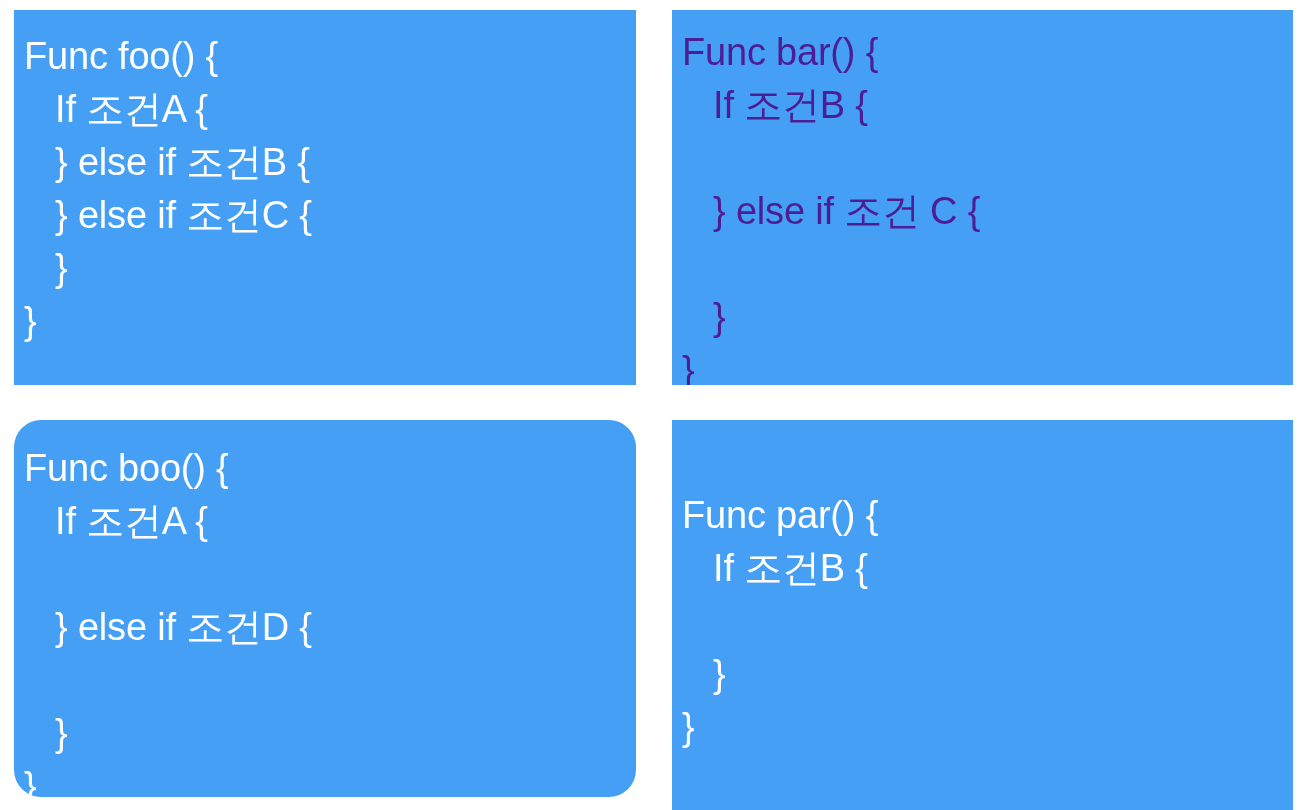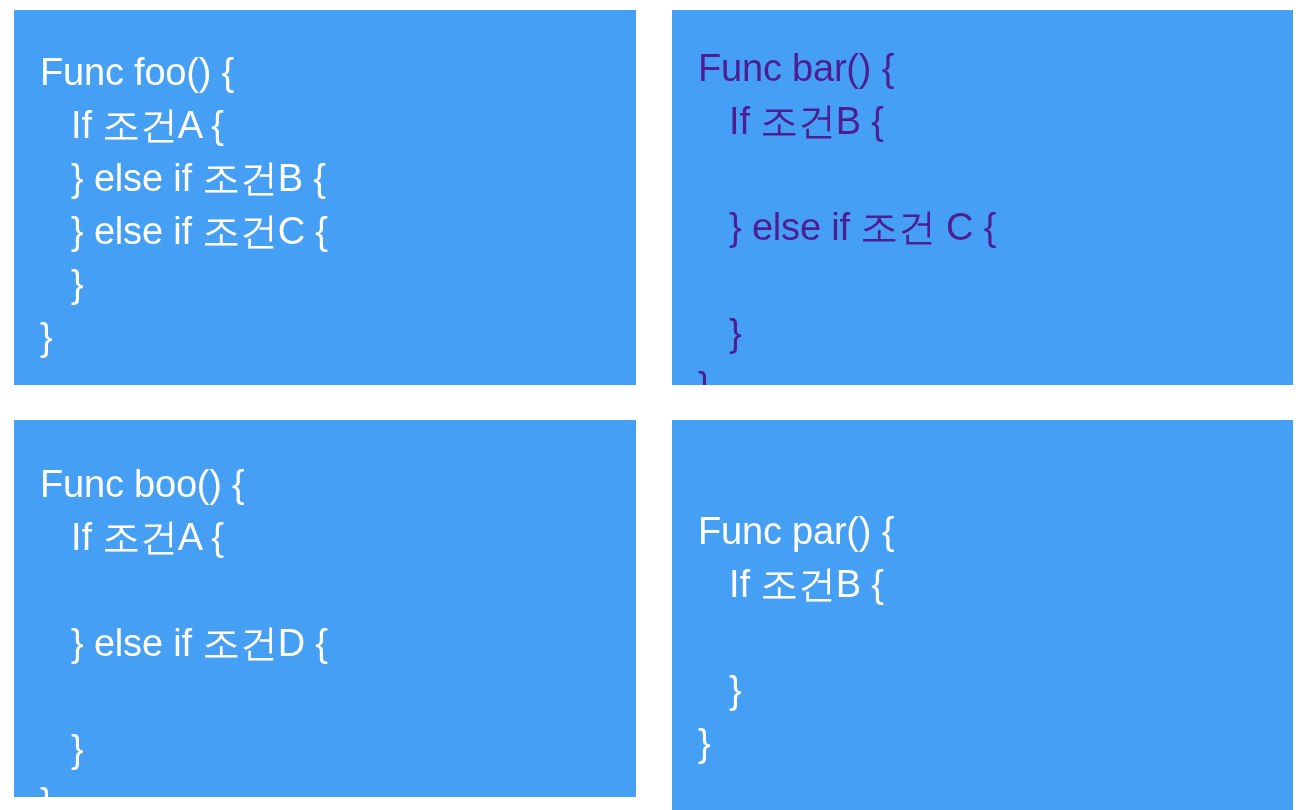--- a/index.html
+++ b/index.html
@@ -28,21 +28,21 @@
     padding: 0;
   }
 
   
   .panel-foo { left: 14px;  top: 10px;  width: 622px; height: 375px; }
   .panel-bar { left: 672px; top: 10px;  width: 621px; height: 375px; }
   .panel-boo { left: 14px;  top: 420px; width: 622px; height: 377px; }
   .panel-par { left: 672px; top: 420px; width: 621px; height: 390px; }
 
   .code-block {
-    margin: 16px;
+    margin: 0;
     padding: 20px 0 0 10px;
     color: #ffffff;
     font-family: "Liberation Sans", "DejaVu Sans", sans-serif;
     font-size: 38px;
     font-weight: 400;
     line-height: 53px;
     letter-spacing: -0.2px;
     white-space: pre;
   }
 
@@ -67,21 +67,21 @@
 <div id="board" style="background: rgb(255, 255, 255);">
 
   <div class="code-panel panel-foo" style="background: rgb(69, 160, 245);">
     <pre class="code-block" style="color: rgb(255, 255, 255);"><span class="code-line">Func foo() {</span><span class="code-line">   If 조건A {</span><span class="code-line">   } else if 조건B {</span><span class="code-line">   } else if 조건C {</span><span class="code-line">   }</span><span class="code-line">}</span></pre>
   </div>
 
   <div class="code-panel panel-bar" style="background: rgb(69, 160, 245);">
     <pre class="code-block" style="color: #4c1d95;"><span class="code-line">Func bar() {</span><span class="code-line">   If 조건B {</span><span class="code-line blank"> </span><span class="code-line">   } else if 조건 C {</span><span class="code-line blank"> </span><span class="code-line">   }</span><span class="code-line">}</span></pre>
   </div>
 
-  <div class="code-panel panel-boo" style="background: rgb(69, 160, 245);">
+  <div class="code-panel panel-boo" style="background: rgb(69, 160, 245); border-radius: 27px;">
     <pre class="code-block" style="color: rgb(255, 255, 255);"><span class="code-line">Func boo() {</span><span class="code-line">   If 조건A {</span><span class="code-line blank"> </span><span class="code-line">   } else if 조건D {</span><span class="code-line blank"> </span><span class="code-line">   }</span><span class="code-line">}</span></pre>
   </div>
 
   <div class="code-panel panel-par" style="background: rgb(69, 160, 245);">
     <pre class="code-block" style="color: rgb(255, 255, 255);"><span class="code-line blank"> </span><span class="code-line">Func par() {</span><span class="code-line">   If 조건B {</span><span class="code-line blank"> </span><span class="code-line">   }</span><span class="code-line">}</span></pre>
   </div>
 
 </div>
 
 </body></html>

